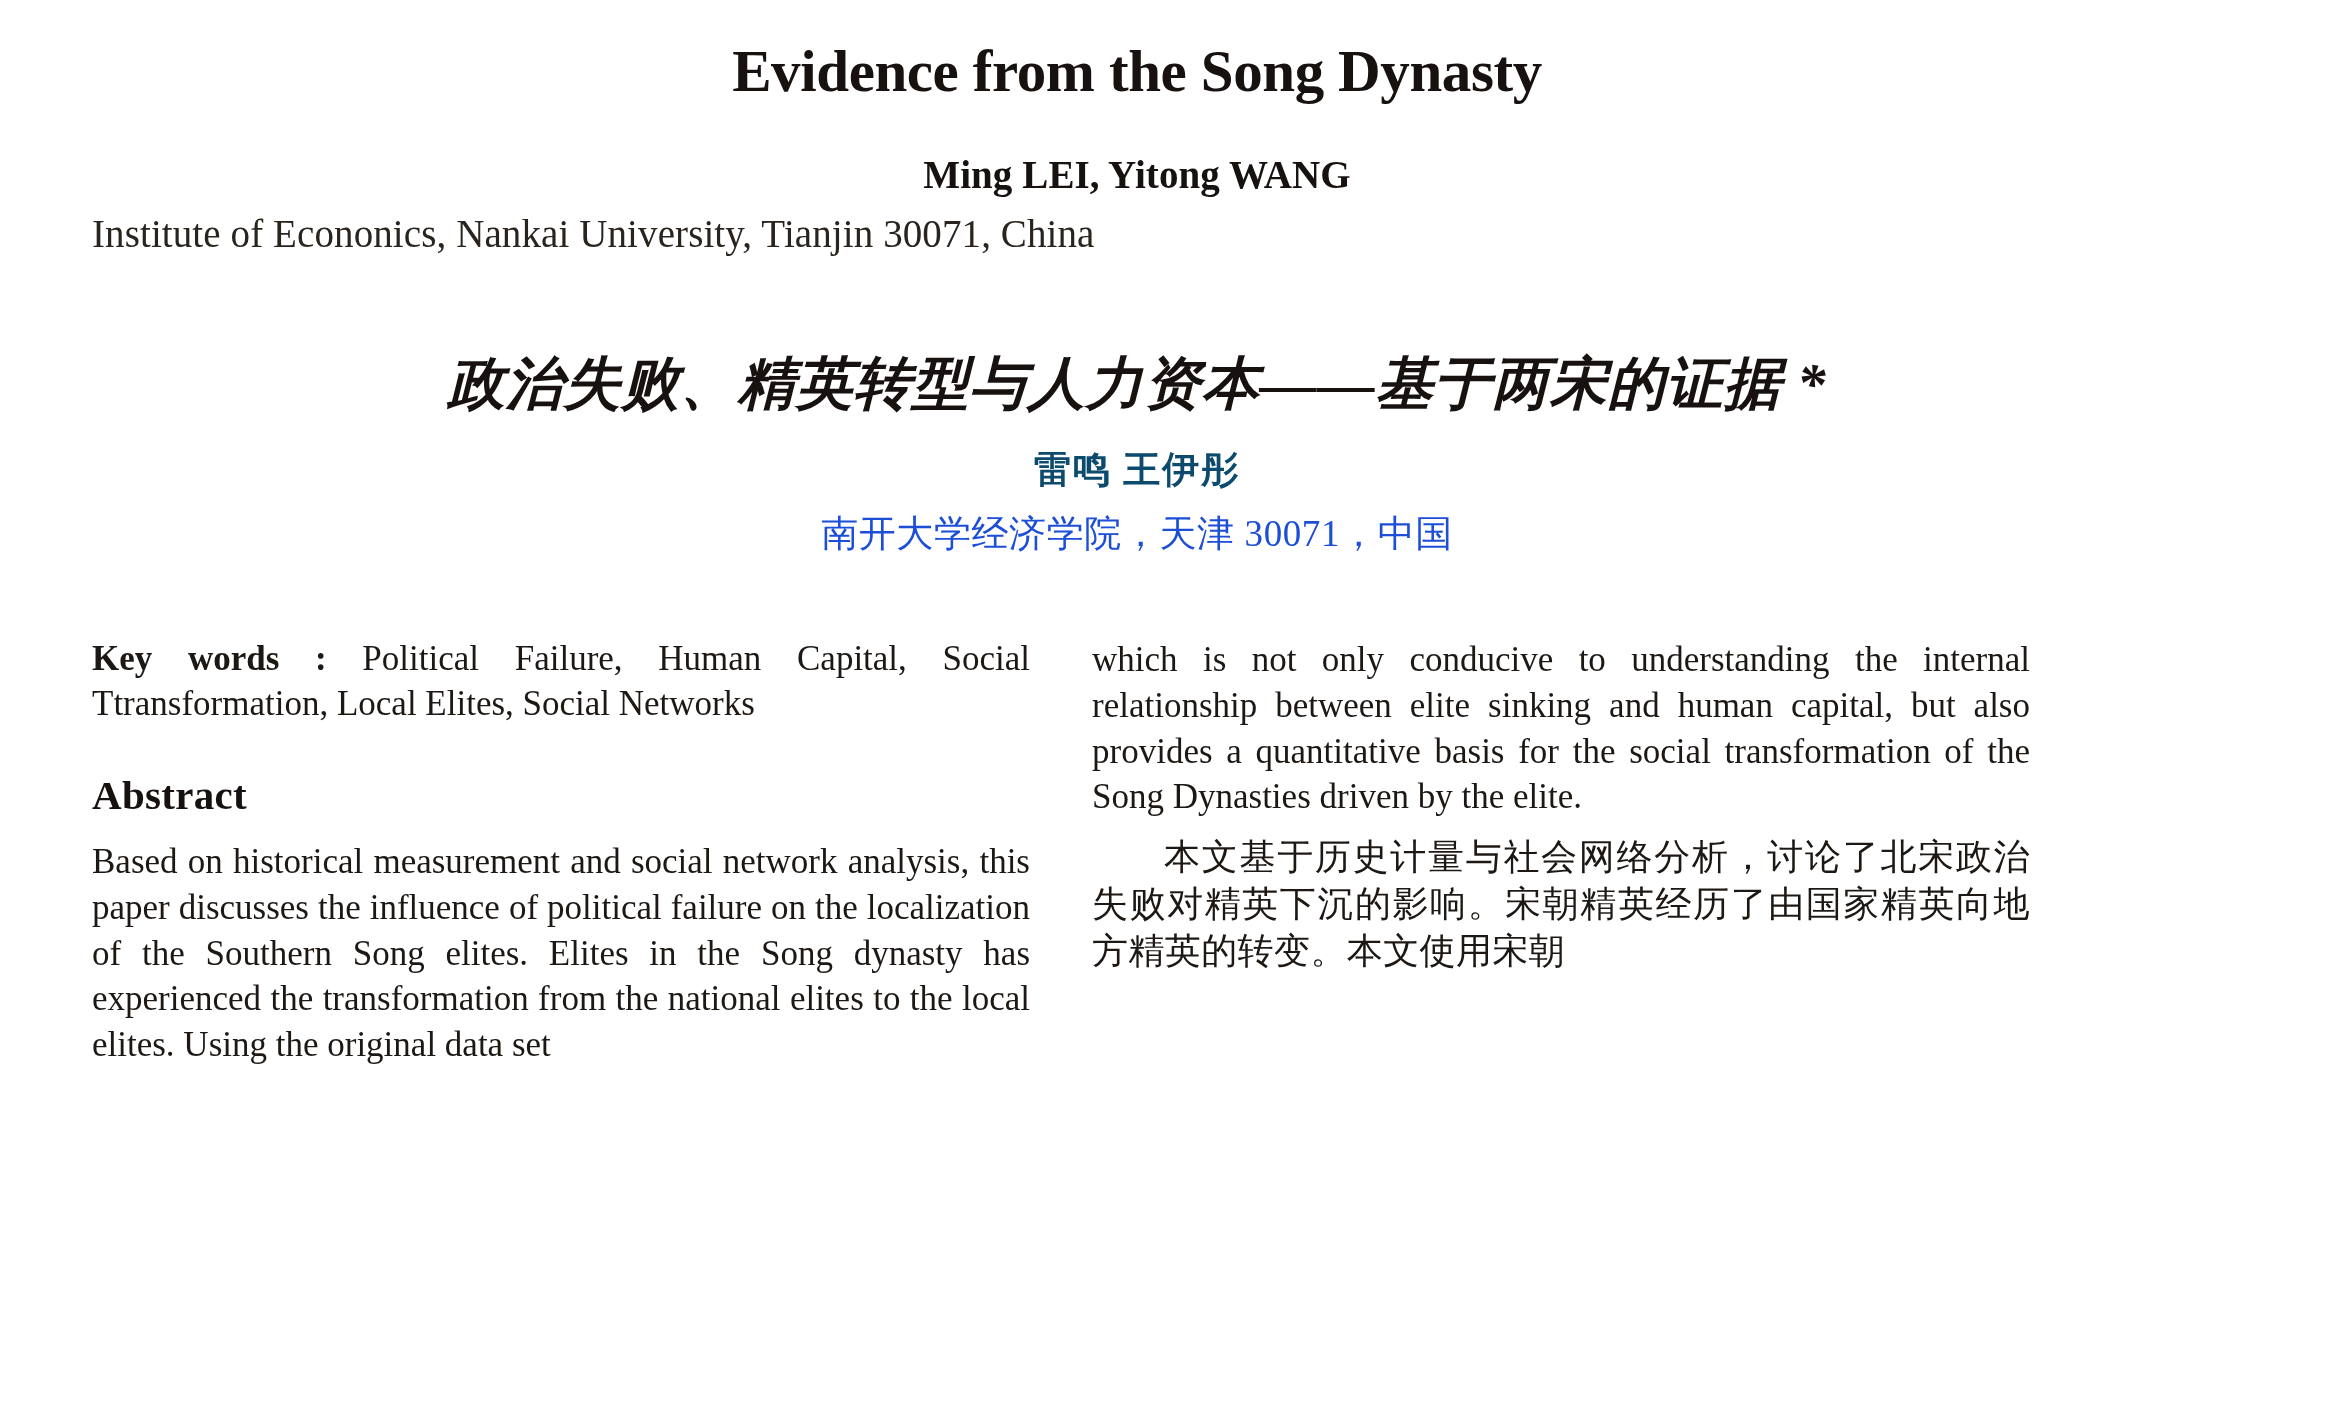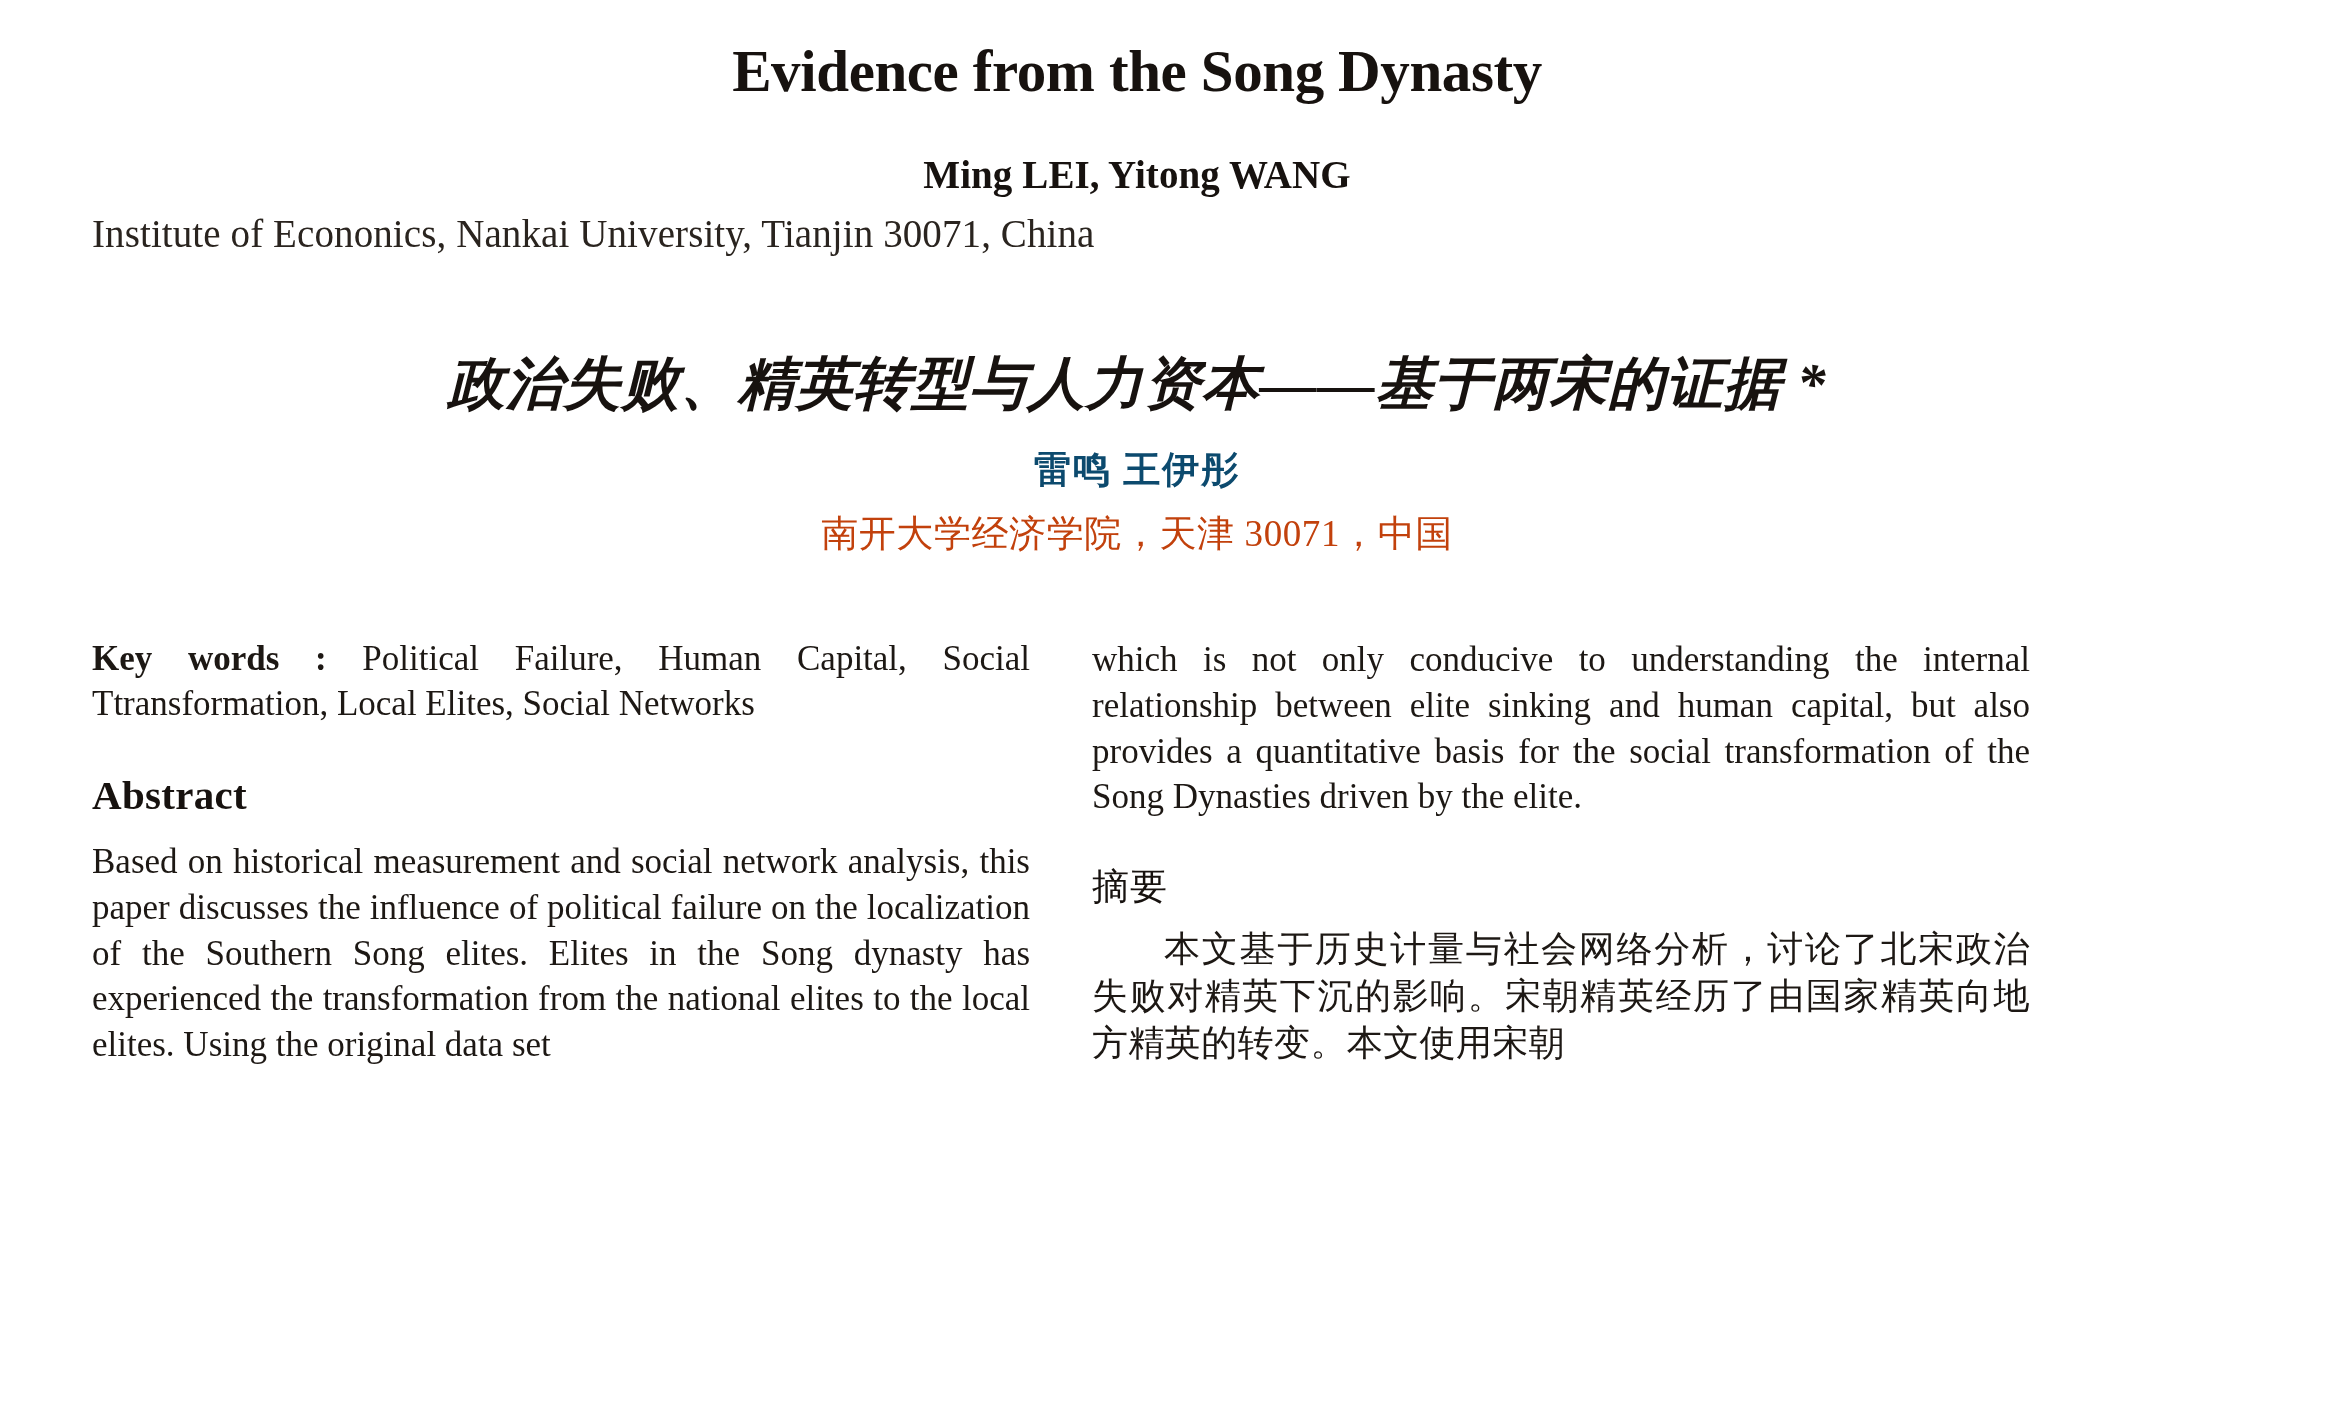--- a/index.html
+++ b/index.html
@@ -68,21 +68,21 @@
     margin: 28px 0 0 0;
     font-weight: bold;
     letter-spacing: 2px;
     color: #0c4a6e;
   }
   .affil-zh {
     font-size: 37px;
     text-align: center;
     margin: 14px 0 0 0;
     letter-spacing: 0.6px;
-    color: #c2410c;
+    color: #1d4ed8;
   }
 
   
   .columns {
     display: flex;
     margin-top: 78px;
     gap: 62px;
   }
   .col {
     width: 938px;
@@ -168,21 +168,20 @@
       <div class="section-head-en">Abstract</div>
 
       <p class="body-en">Based on historical measurement and social network analysis, this paper discusses the influence of political failure on the localization of the Southern Song elites. Elites in the Song dynasty has experienced the transformation from the national elites to the local elites. Using the original data set</p>
 
     </div>
 
     <div class="col col-right">
 
       <p class="body-en continued">which is not only conducive to understanding the internal relationship between elite sinking and human capital, but also provides a quantitative basis for the social transformation of the Song Dynasties driven by the elite.</p>
 
-      <div class="section-head-zh">摘要</div>
 
       <p class="body-zh">本文基于历史计量与社会网络分析，讨论了北宋政治失败对精英下沉的影响。宋朝精英经历了由国家精英向地方精英的转变。本文使用宋朝</p>
 
     </div>
 
   </div>
 
 </div>
 
 </body></html>

